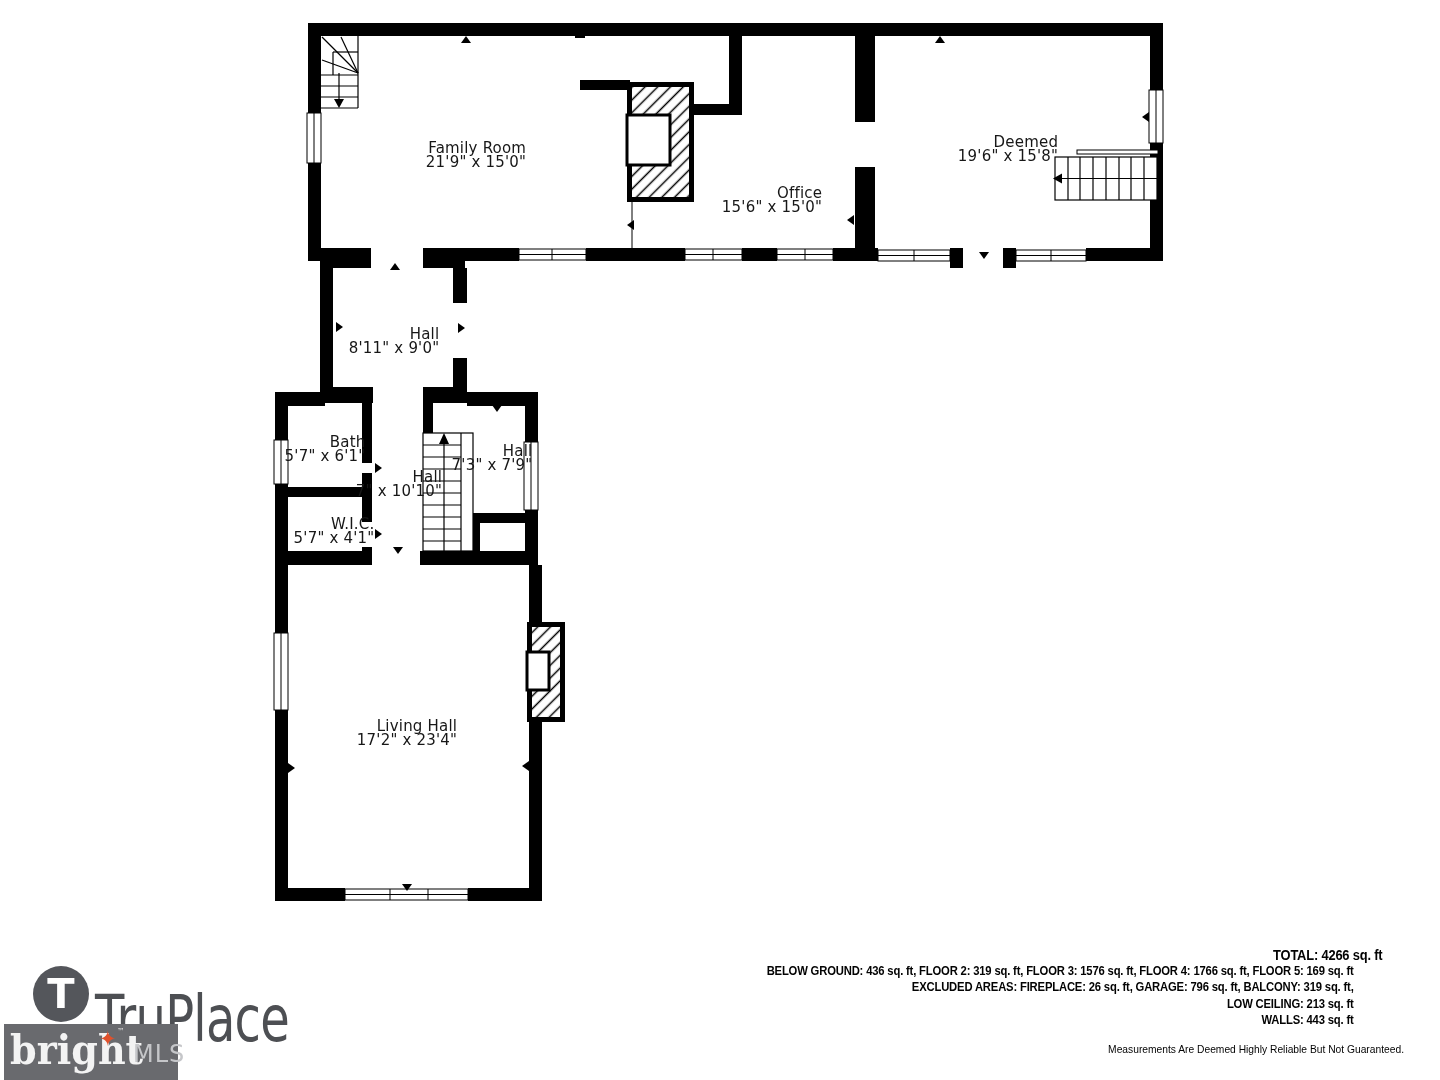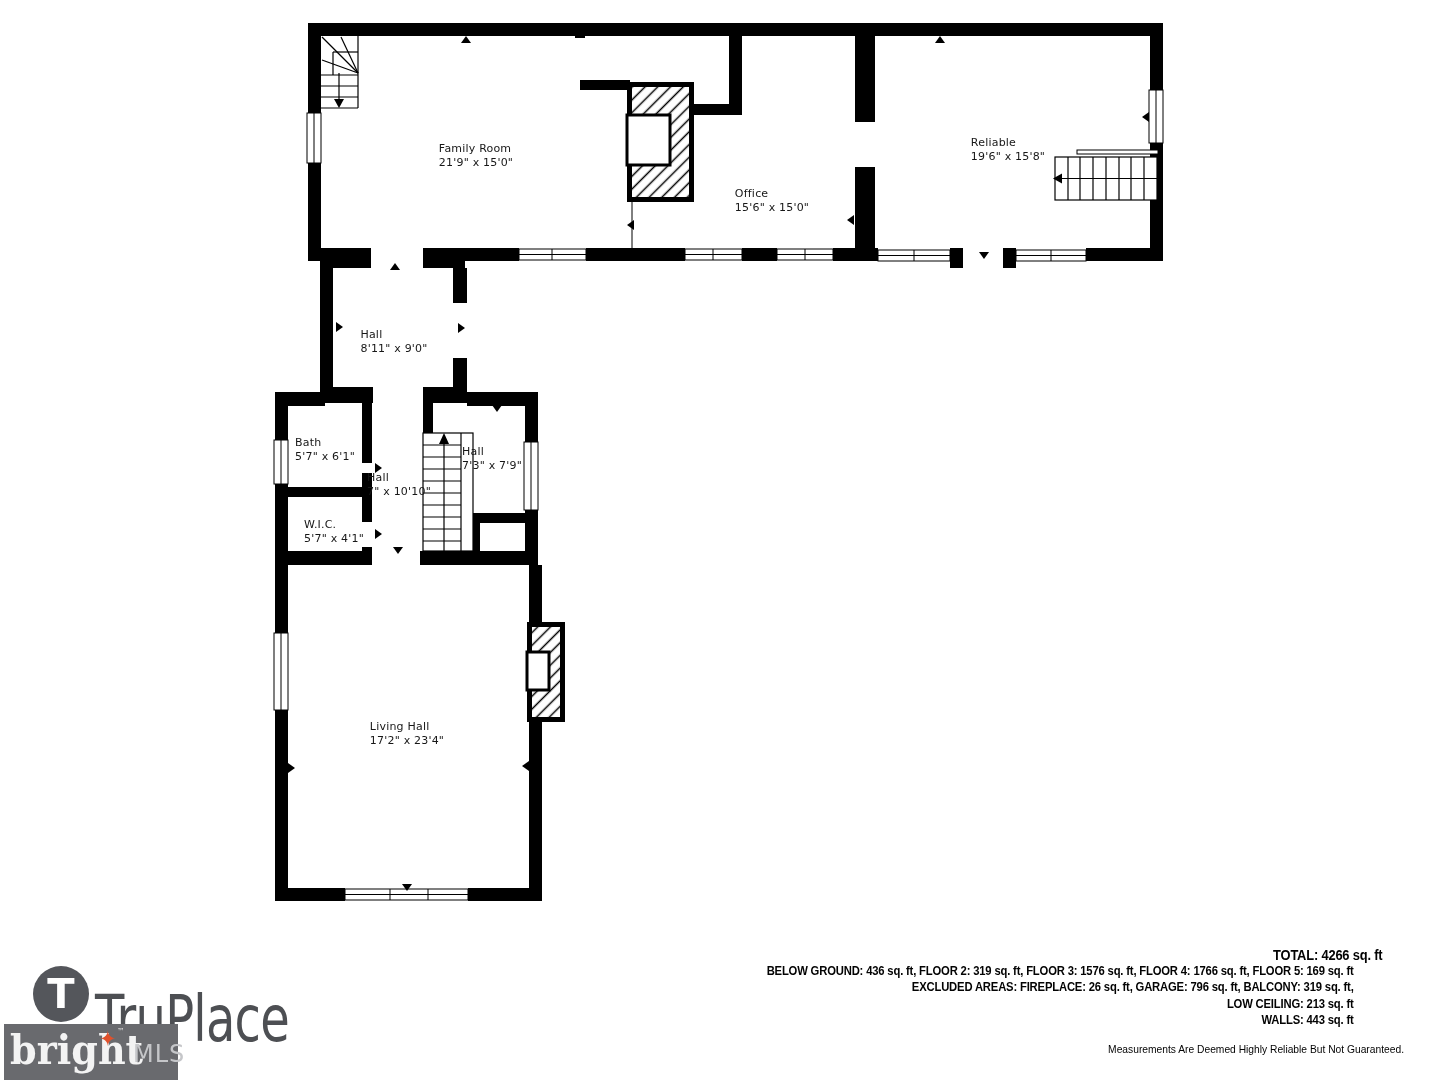--- a/index.html
+++ b/index.html
@@ -4,21 +4,21 @@
 <style>
   html,body { margin:0; padding:0; }
   body {
     width:1440px; height:1080px; position:relative; overflow:hidden;
     background:#ffffff; font-family:"DejaVu Sans", sans-serif;
   }
   svg.plan { position:absolute; left:0; top:0; }
 
   .room-label {
     position:absolute; transform:translate(-50%,-50%);
-    text-align:left; font-size:11px; line-height:13.6px;
+    text-align:right; font-size:15px; line-height:13.6px;
     color:#171717; white-space:nowrap; letter-spacing:0.2px;
   }
 
   .footer {
     position:absolute; left:0; top:947px; width:1440px;
     text-align:right; color:#030303;
     font-family:Liberation Sans, sans-serif;
   }
   .footer-total { font-size:14px; font-weight:700; letter-spacing:-0.2px; transform:scaleX(0.92); }
   .footer-line  { font-size:12.8px; font-weight:700; line-height:16.3px; letter-spacing:-0.2px; transform:scaleX(0.88); }
@@ -249,21 +249,21 @@
 <div>
   <div class="room-label" style="left:476px;top:156px;">
     <div>Family Room</div>
     <div>21'9" x 15'0"</div>
   </div>
   <div class="room-label" style="left:772px;top:162px;margin-top:39px;">
     <div>Office</div>
     <div>15'6" x 15'0"</div>
   </div>
   <div class="room-label" style="left:1008px;top:150px;">
-    <div>Reliable</div>
+    <div>Deemed</div>
     <div>19'6" x 15'8"</div>
   </div>
   <div class="room-label" style="left:394px;top:342px;">
     <div>Hall</div>
     <div>8'11" x 9'0"</div>
   </div>
   <div class="room-label" style="left:325px;top:450px;">
     <div>Bath</div>
     <div>5'7" x 6'1"</div>
   </div>

